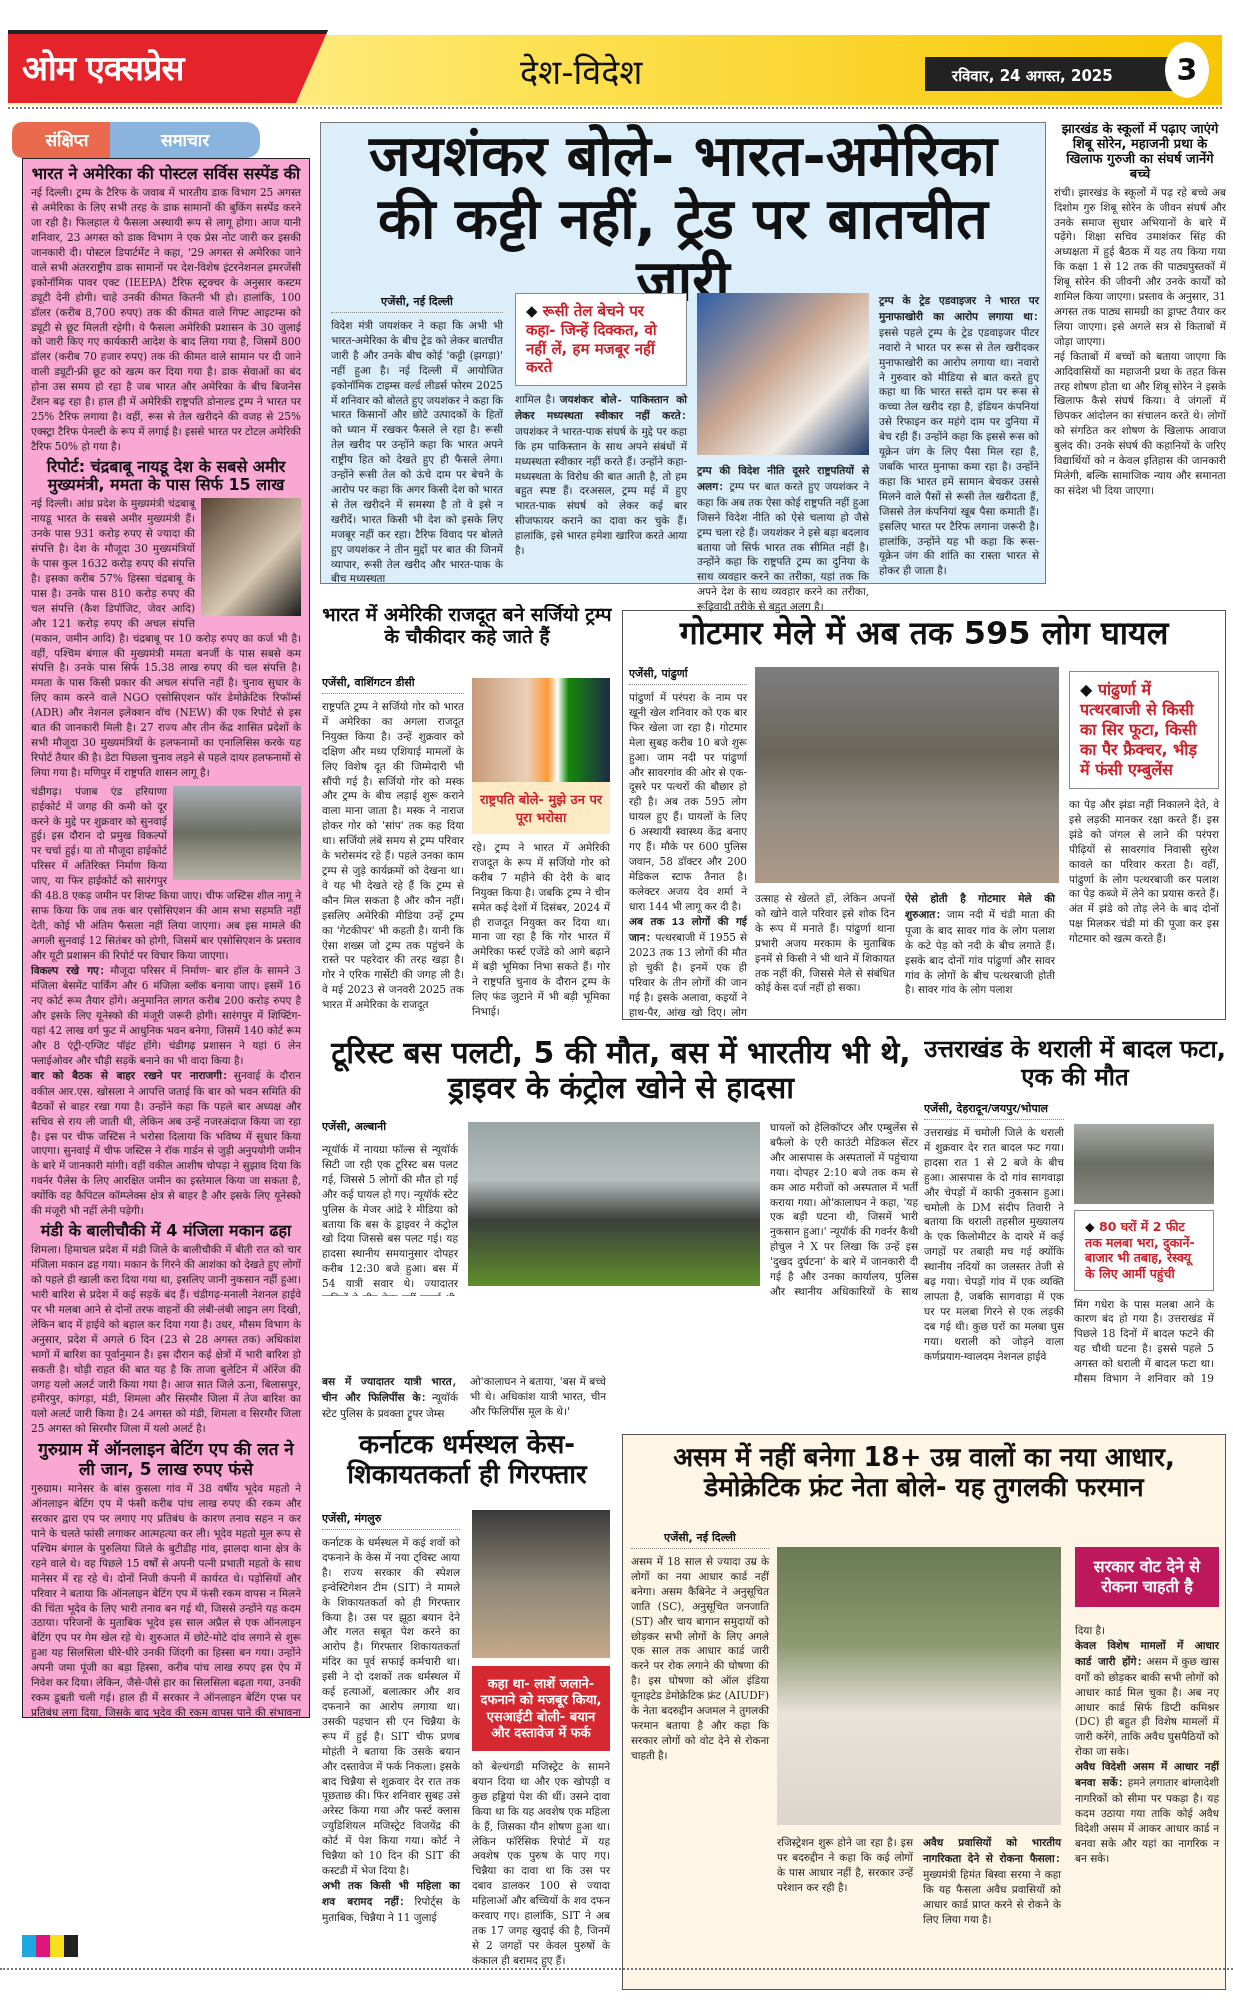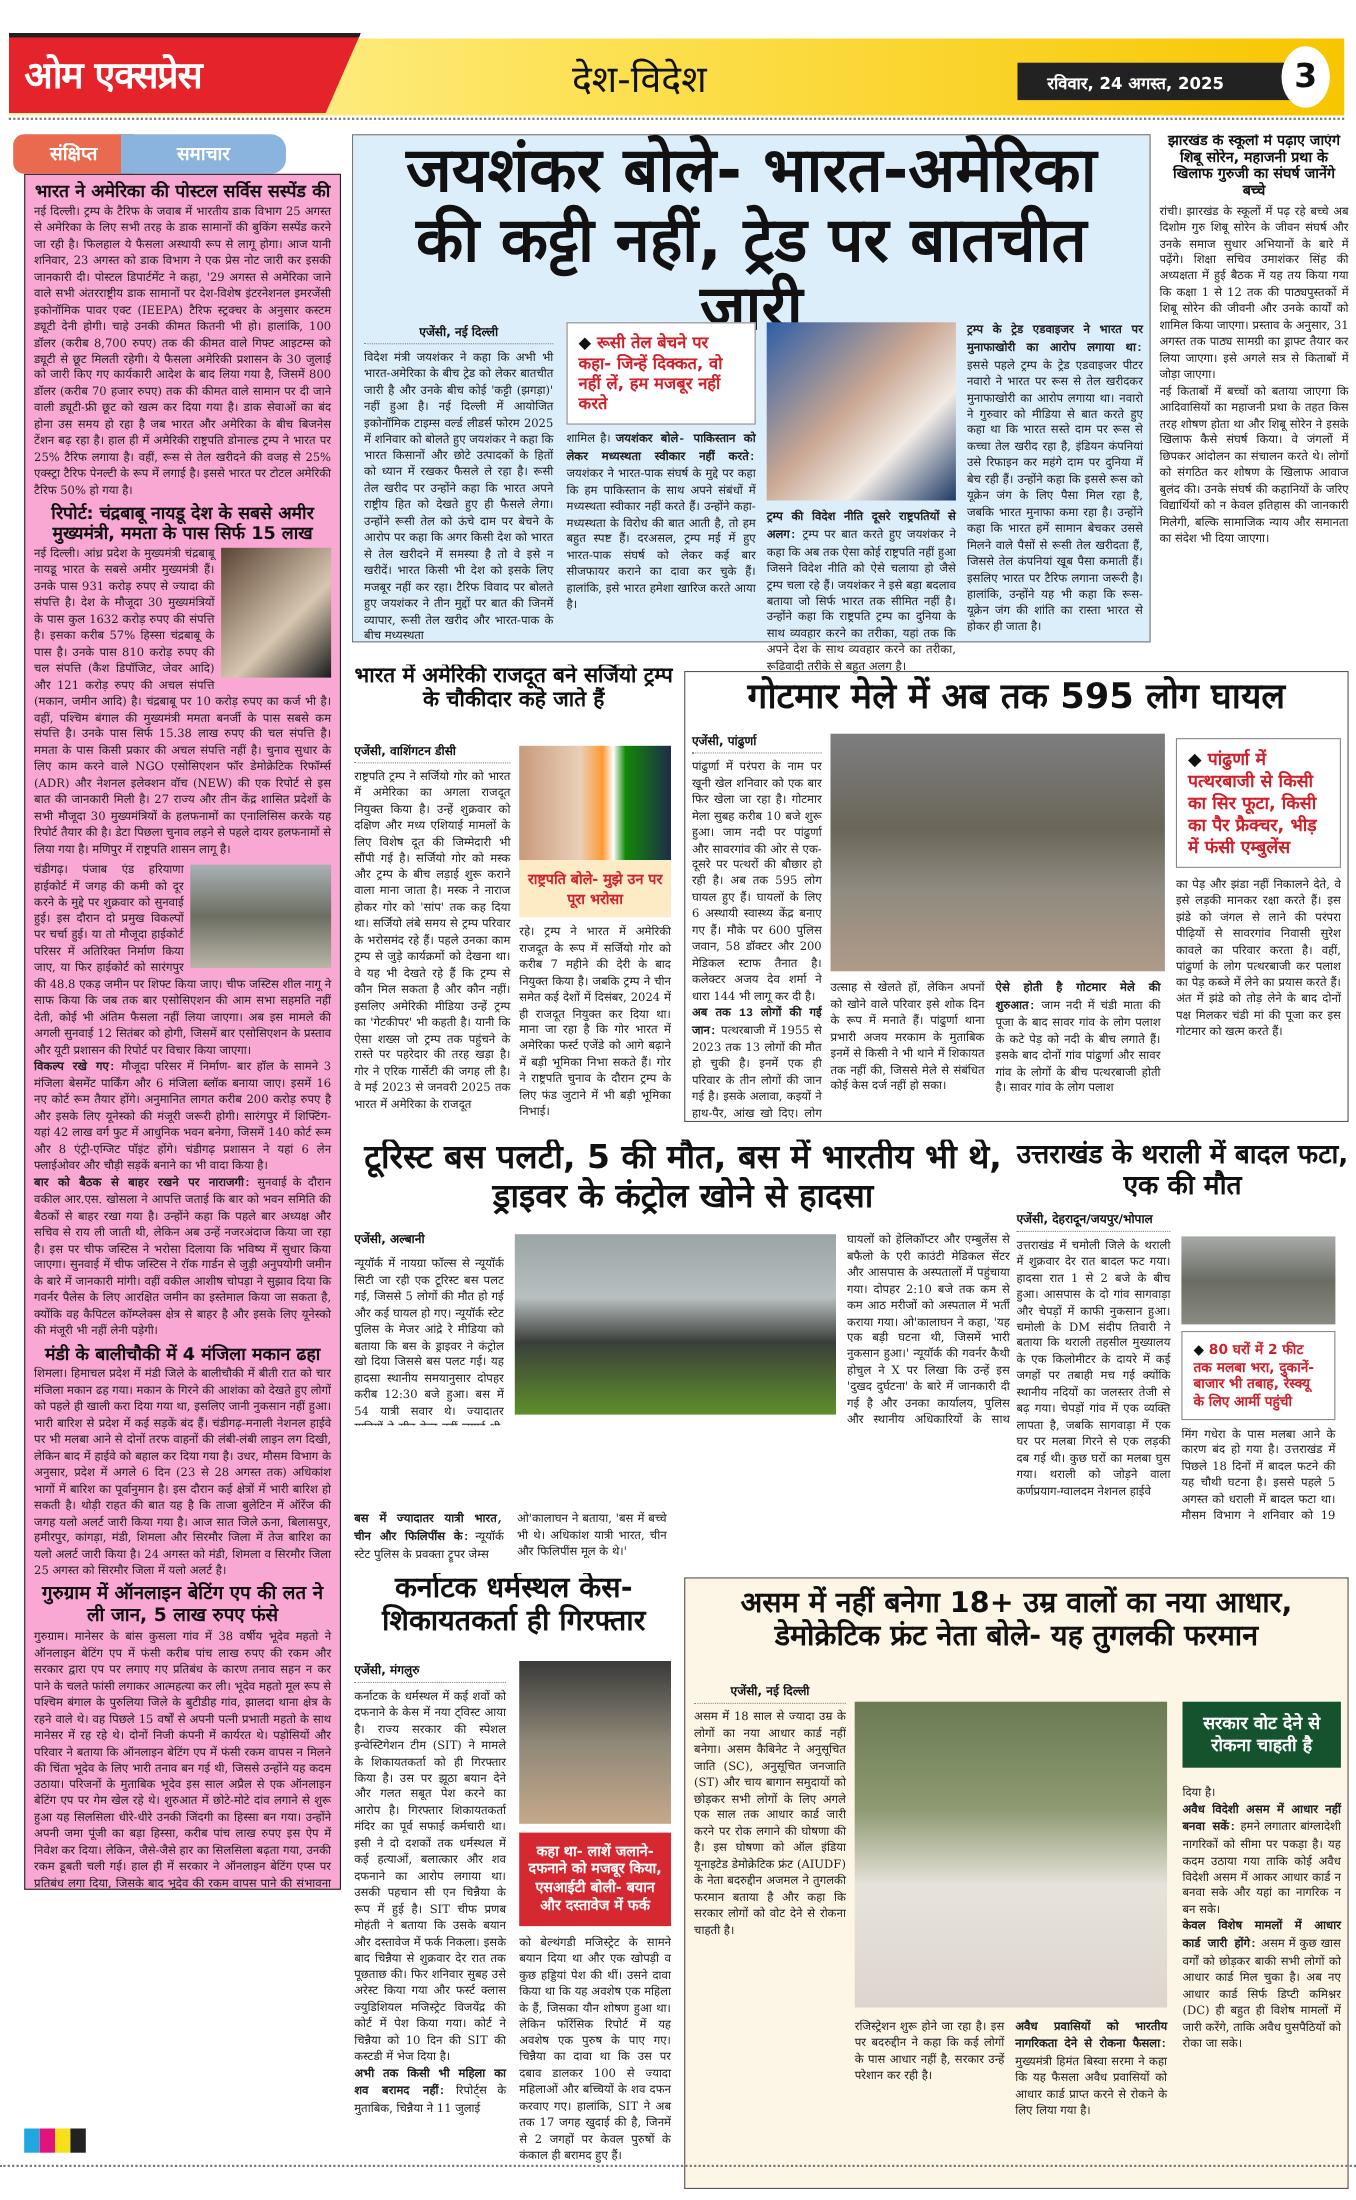--- a/index.html
+++ b/index.html
@@ -162,24 +162,24 @@
 <div class="abs" style="left:622px;top:1434px;width:604px;height:556px;border:1.5px solid #555;background:#fdf6e6;overflow:hidden">
   <div class="hl" style="font-size:26px;padding:8px 6px 4px">असम में नहीं बनेगा 18+ उम्र वालों का नया आधार, डेमोक्रेटिक फ्रंट नेता बोले- यह तुगलकी फरमान</div>
   <div style="position:absolute;left:8px;top:94px;width:138px">
     <div class="dateline" style="text-align:center">एजेंसी, नई दिल्ली</div>
     <div class="body">असम में 18 साल से ज्यादा उम्र के लोगों का नया आधार कार्ड नहीं बनेगा। असम कैबिनेट ने अनुसूचित जाति (SC), अनुसूचित जनजाति (ST) और चाय बागान समुदायों को छोड़कर सभी लोगों के लिए अगले एक साल तक आधार कार्ड जारी करने पर रोक लगाने की घोषणा की है। इस घोषणा को ऑल इंडिया यूनाइटेड डेमोक्रेटिक फ्रंट (AIUDF) के नेता बदरुद्दीन अजमल ने तुगलकी फरमान बताया है और कहा कि सरकार लोगों को वोट देने से रोकना चाहती है।</div>
   </div>
   <div class="photo" style="position:absolute;left:154px;top:112px;width:284px;height:278px;background:linear-gradient(180deg,#6a7a52,#8d9a72 35%,#e7e2da 60%,#dcd6ce)"></div>
   <div style="position:absolute;left:154px;top:400px;width:136px" class="body">रजिस्ट्रेशन शुरू होने जा रहा है। इस पर बदरुद्दीन ने कहा कि कई लोगों के पास आधार नहीं है, सरकार उन्हें परेशान कर रही है।</div>
   <div style="position:absolute;left:300px;top:400px;width:138px" class="body"><b>अवैध प्रवासियों को भारतीय नागरिकता देने से रोकना फैसला:</b> <span>मुख्यमंत्री हिमंत बिस्वा सरमा ने कहा कि यह फैसला अवैध प्रवासियों को आधार कार्ड प्राप्त करने से रोकने के लिए लिया गया है।</span></div>
   <div style="position:absolute;left:452px;top:112px;width:144px">
-    <div style="background:#14532d;color:#fff;font-weight:bold;font-size:16px;padding:10px 6px;text-align:center;line-height:1.25;margin-bottom:16px">सरकार वोट देने से रोकना चाहती है</div>
+    <div style="background:#be185d;color:#fff;font-weight:bold;font-size:16px;padding:10px 6px;text-align:center;line-height:1.25;margin-bottom:16px">सरकार वोट देने से रोकना चाहती है</div>
     <div class="body">दिया है।</div>
+    <div class="body"><b>केवल विशेष मामलों में आधार कार्ड जारी होंगे:</b> <span>असम में कुछ खास वर्गों को छोड़कर बाकी सभी लोगों को आधार कार्ड मिल चुका है। अब नए आधार कार्ड सिर्फ डिप्टी कमिश्नर (DC) ही बहुत ही विशेष मामलों में जारी करेंगे, ताकि अवैध घुसपैठियों को रोका जा सके।</span></div>
     <div class="body"><b>अवैध विदेशी असम में आधार नहीं बनवा सकें:</b> <span>हमने लगातार बांग्लादेशी नागरिकों को सीमा पर पकड़ा है। यह कदम उठाया गया ताकि कोई अवैध विदेशी असम में आकर आधार कार्ड न बनवा सके और यहां का नागरिक न बन सके।</span></div>
-    <div class="body"><b>केवल विशेष मामलों में आधार कार्ड जारी होंगे:</b> <span>असम में कुछ खास वर्गों को छोड़कर बाकी सभी लोगों को आधार कार्ड मिल चुका है। अब नए आधार कार्ड सिर्फ डिप्टी कमिश्नर (DC) ही बहुत ही विशेष मामलों में जारी करेंगे, ताकि अवैध घुसपैठियों को रोका जा सके।</span></div>
   </div>
 </div>
 
 <div class="abs reg" style="left:22px;top:1935px">
     <i style="background:#1ea7e1"></i>
     <i style="background:#e0147a"></i>
     <i style="background:#f7e01a"></i>
     <i style="background:#222"></i>
   </div>
 <div class="abs dots" style="left:0;top:1968px;width:1233px"></div>

